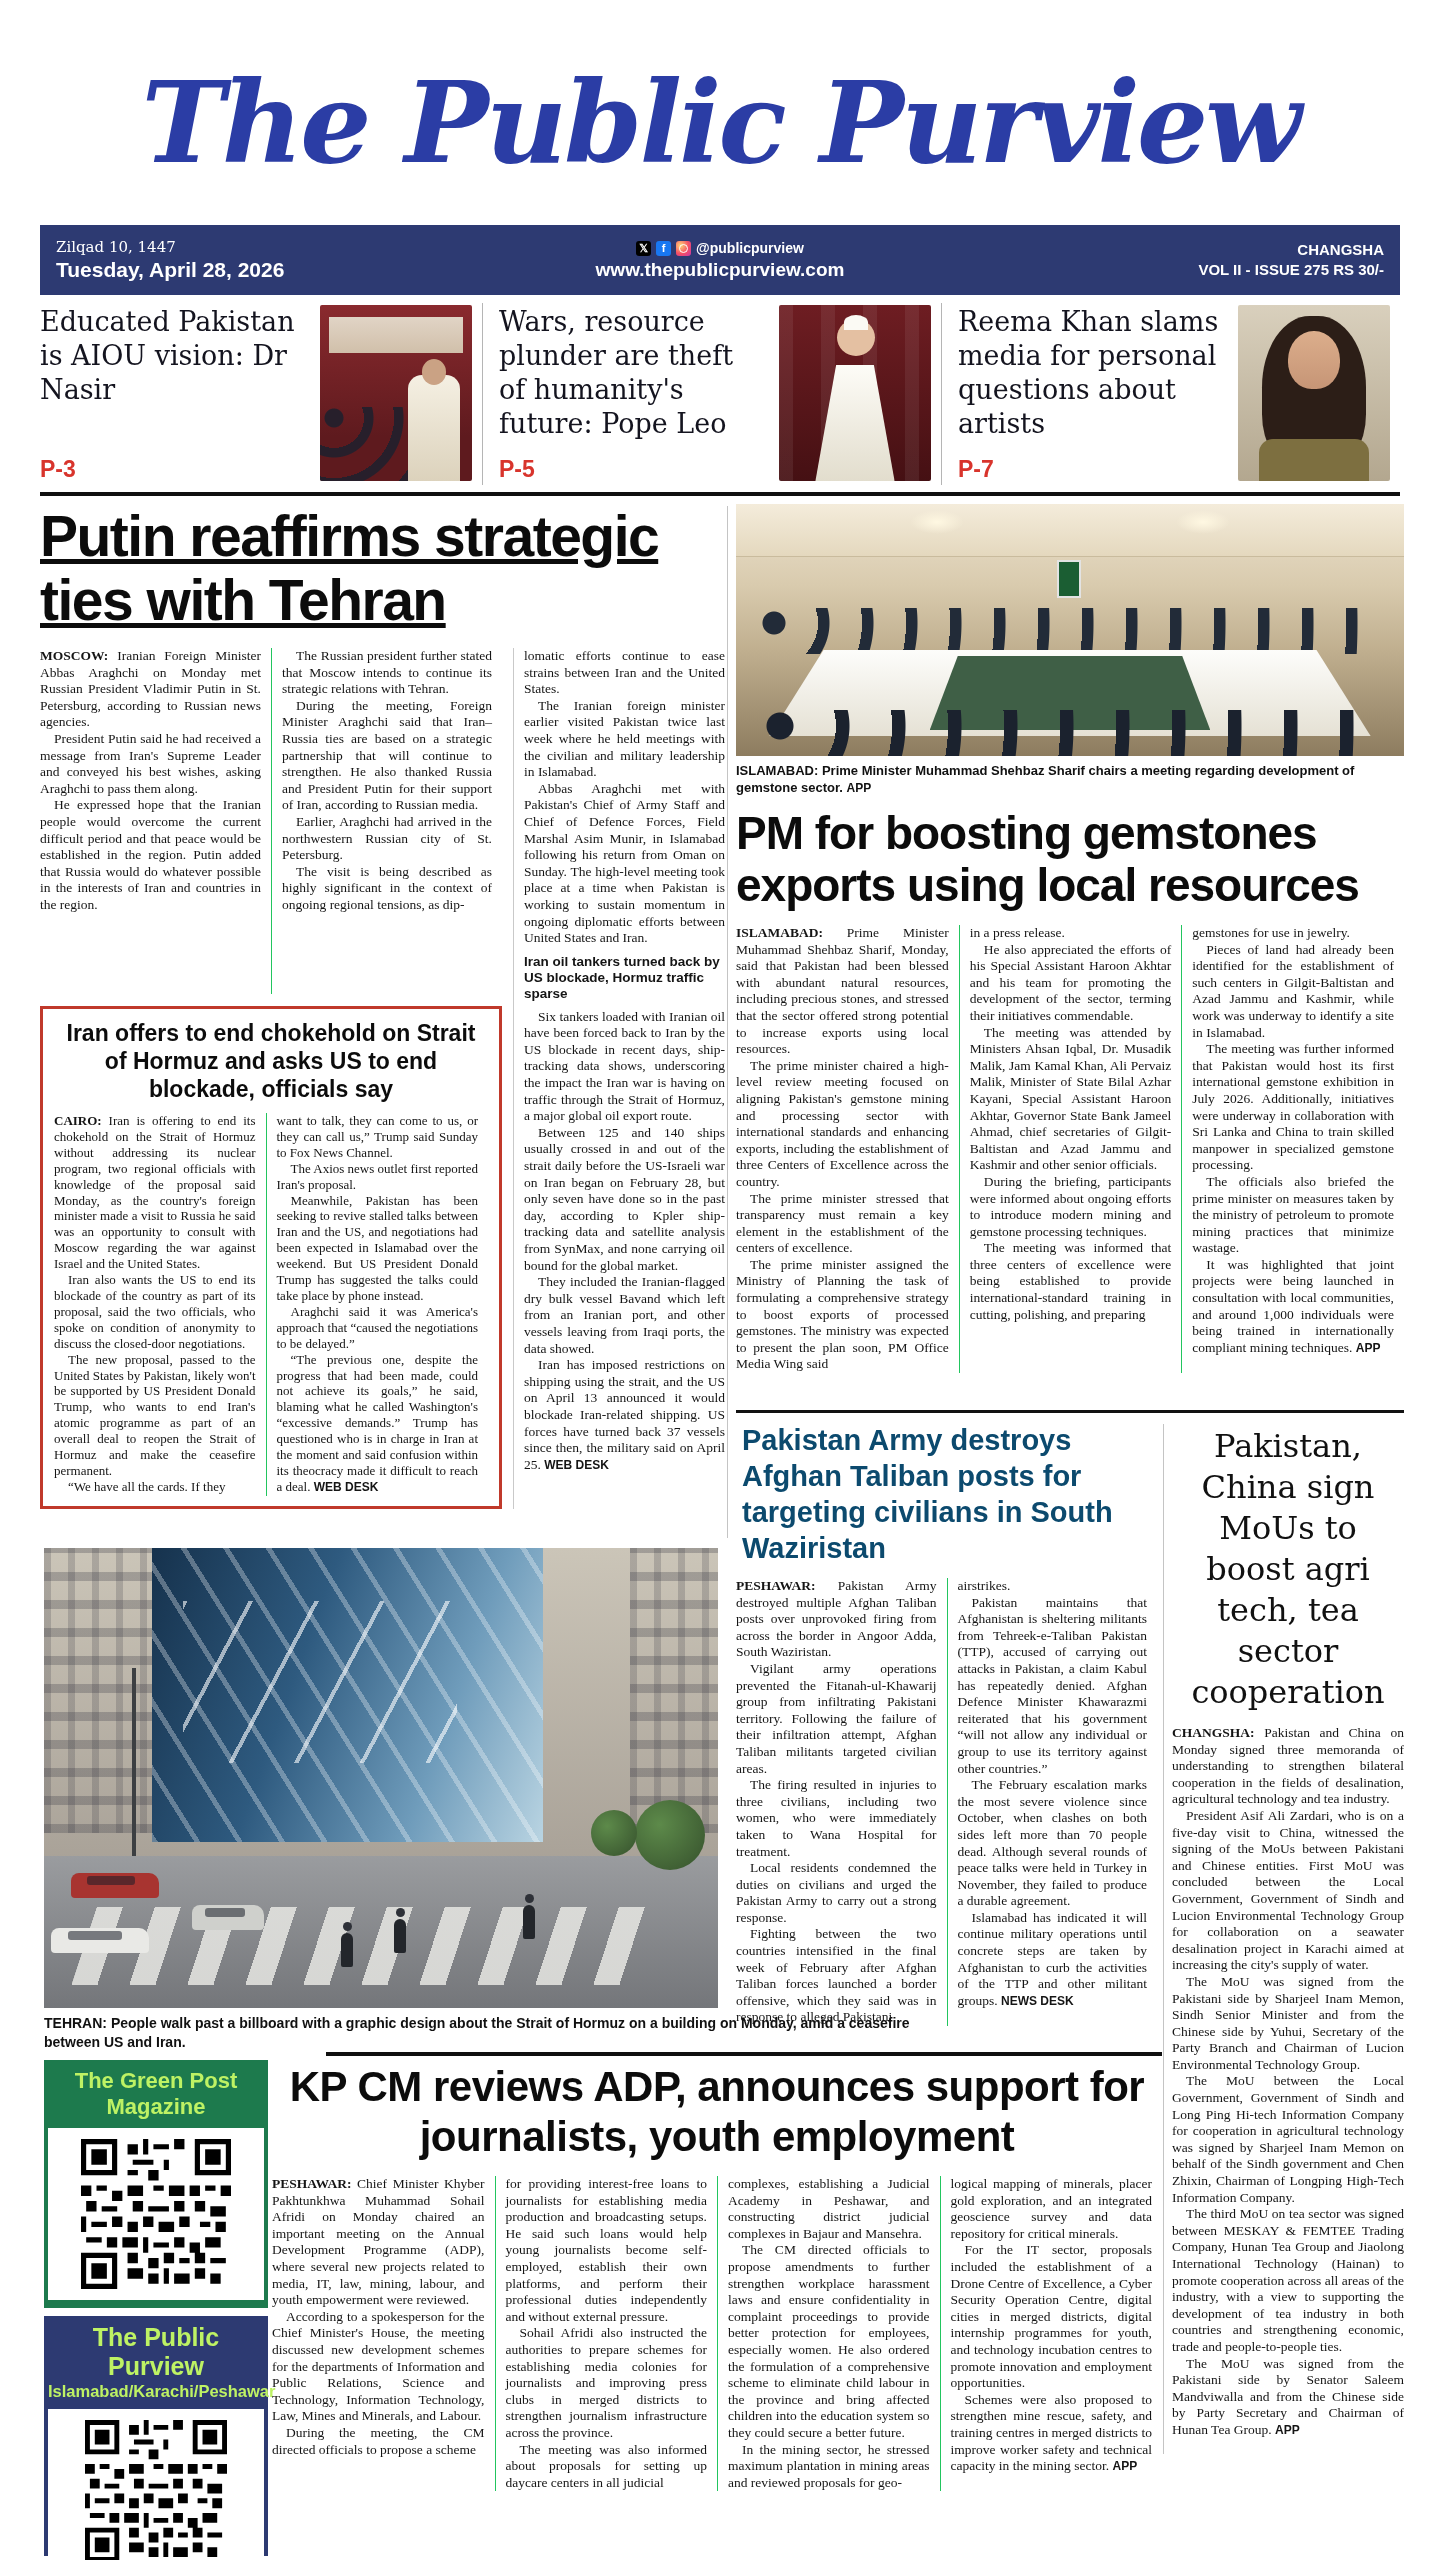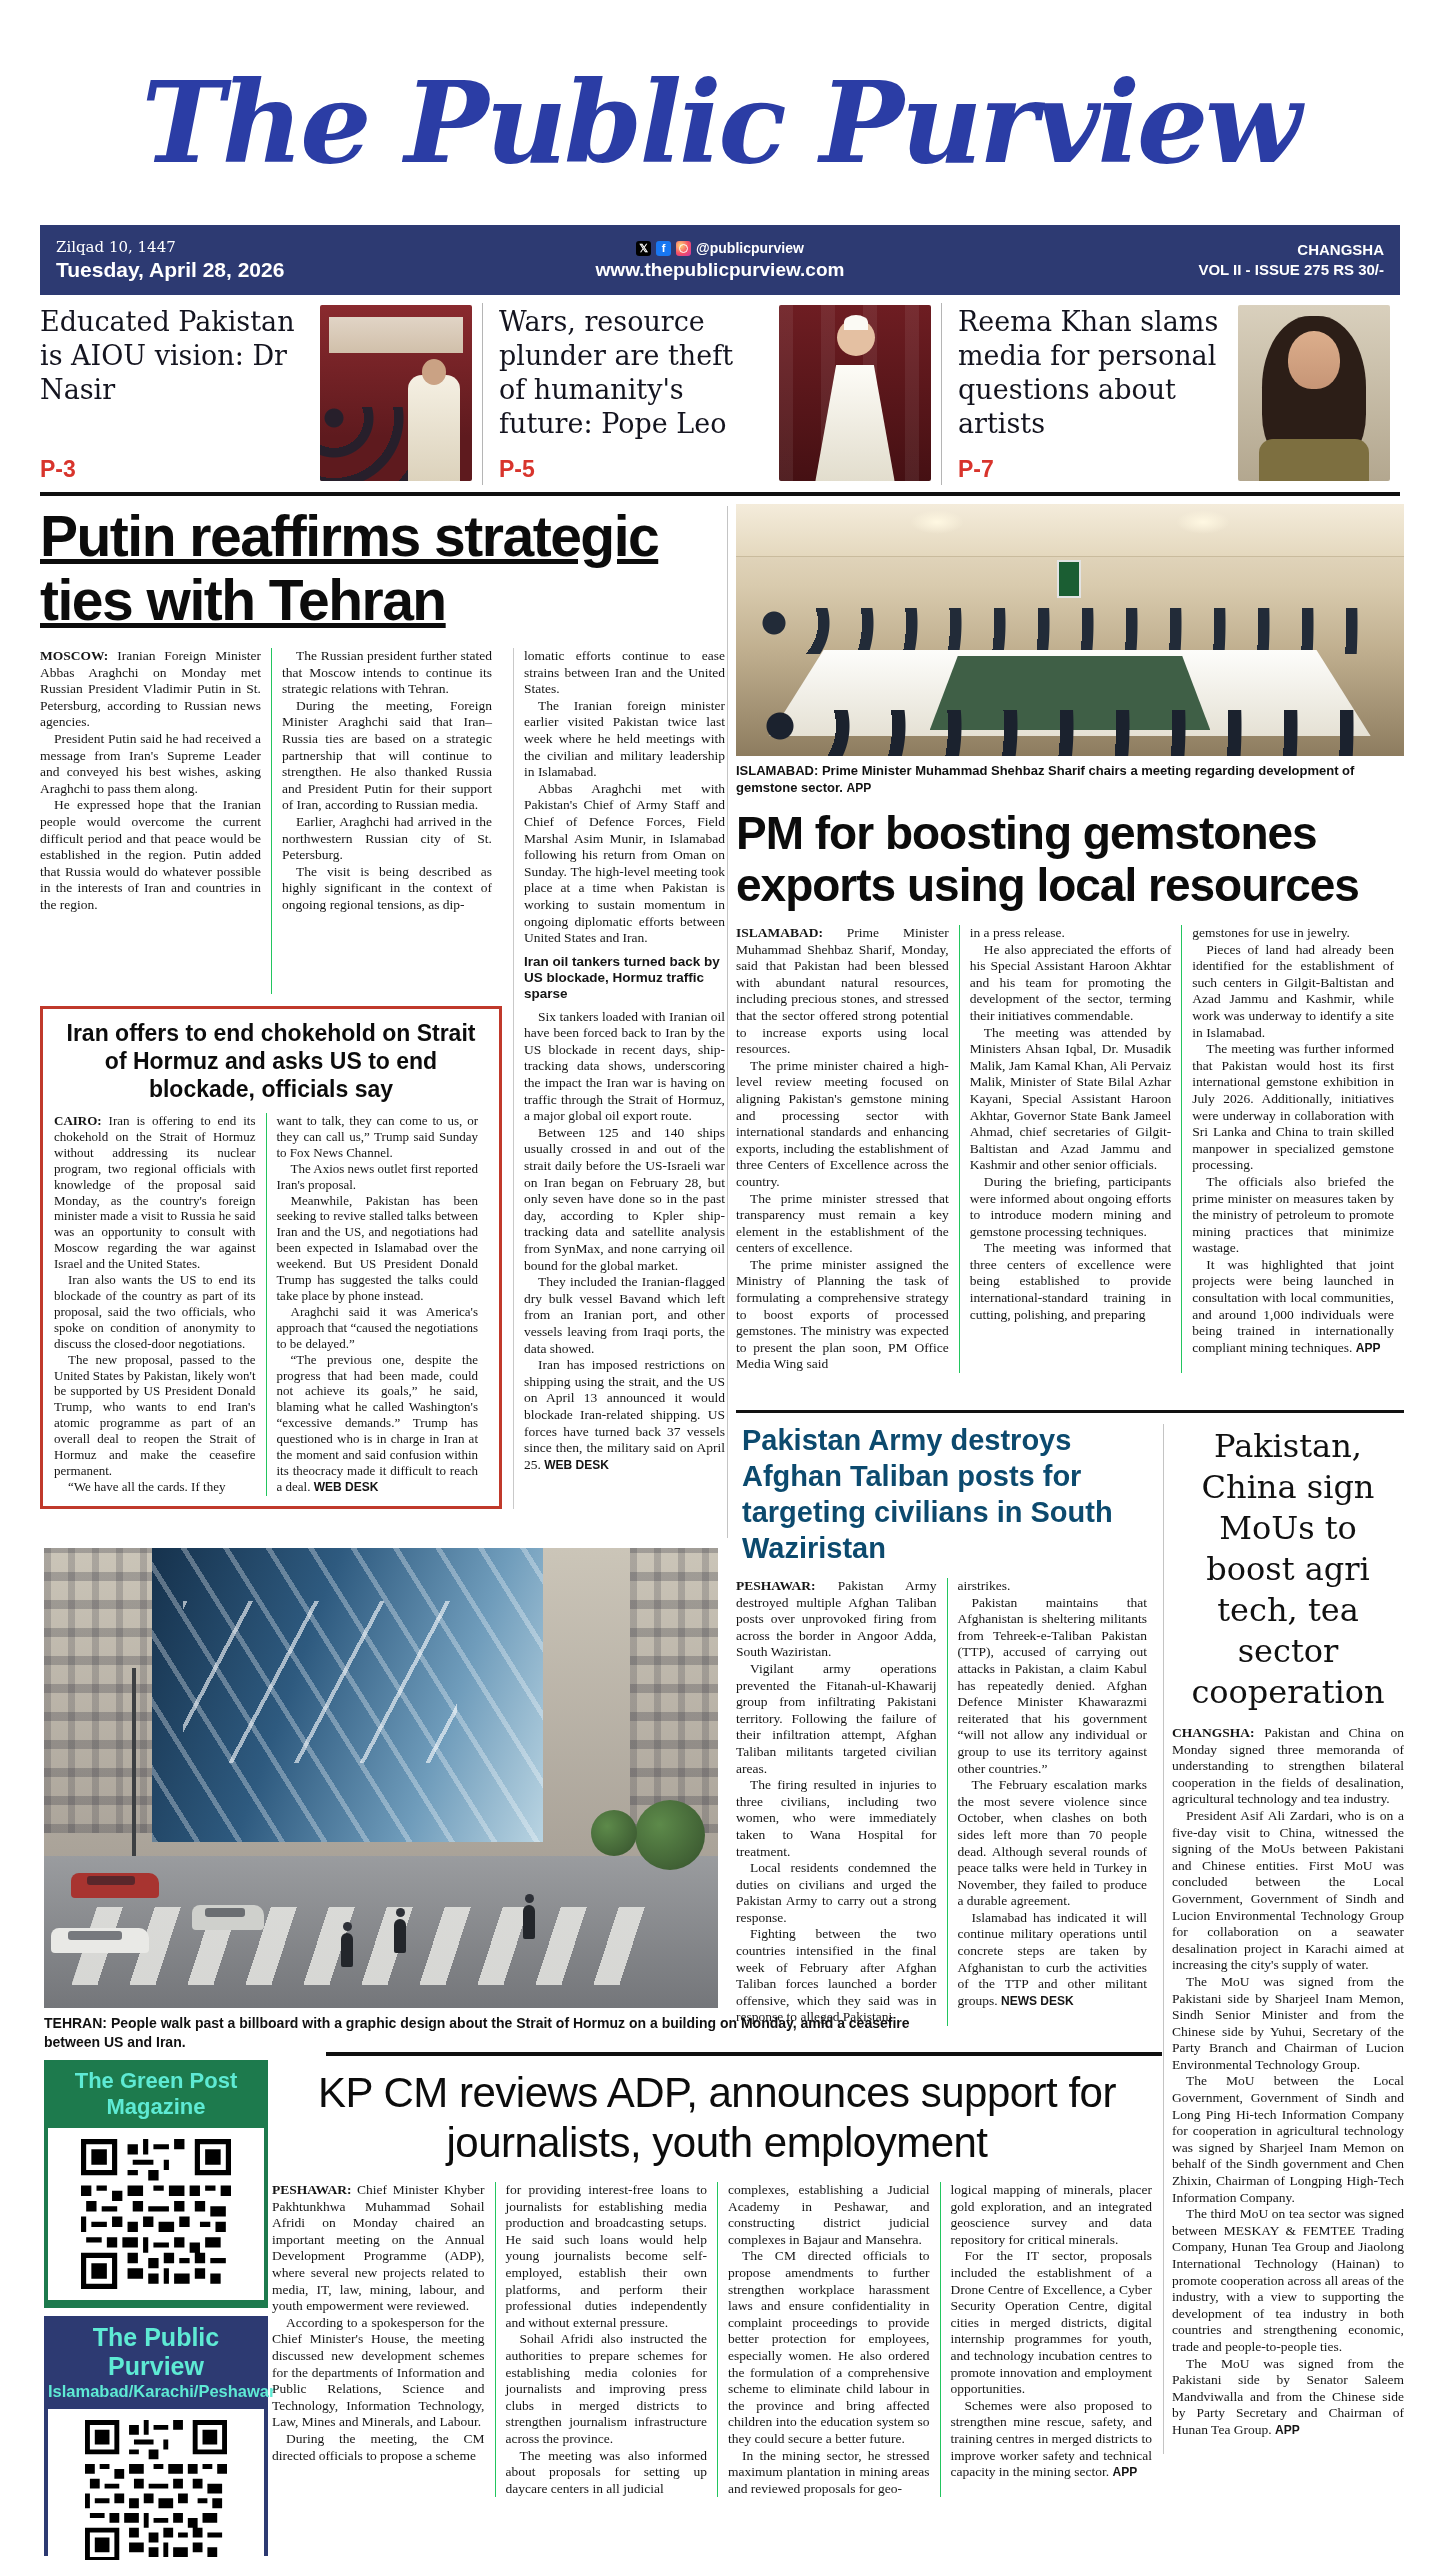--- a/index.html
+++ b/index.html
@@ -155,36 +155,36 @@
   .ped{position:absolute;width:12px;height:34px;background:#23262b;border-radius:6px 6px 2px 2px;}
   .ped::before{content:"";position:absolute;top:-11px;left:2px;width:9px;height:9px;border-radius:50%;background:#2e3138;}
   .tree{position:absolute;border-radius:50%;background:radial-gradient(circle at 35% 35%,#5d8a4a,#35502c);}
   .pole{position:absolute;left:13%;top:26%;width:4px;height:48%;background:#3c3f42;}
 
   .tehran-cap{position:absolute;left:44px;top:2014px;width:880px;margin:0;
       font-family:"Liberation Sans",sans-serif;font-weight:700;font-size:14px;line-height:19px;color:#111;}
 
   
   .ad{box-sizing:border-box;position:absolute;left:44px;width:224px;padding:4px;}
-  .ad .hd{color:#5eead4;text-align:center;font-family:"Liberation Sans",sans-serif;font-weight:700;}
+  .ad .hd{color:#bef264;text-align:center;font-family:"Liberation Sans",sans-serif;font-weight:700;}
   .ad .panel{background:#fff;display:flex;align-items:center;justify-content:center;}
   .ad-green{top:2060px;height:248px;background:#1d7a4d;}
   .ad-green .hd{font-size:22px;line-height:26px;padding:4px 20px 8px;}
   .ad-green .panel{height:172px;}
   .ad-pp{top:2316px;height:240px;background:#2d3a72;}
   .ad-pp .hd .t1{font-size:25px;line-height:29px;}
   .ad-pp .hd .t2{font-size:16.5px;line-height:21px;}
   .ad-pp .hd{padding:3px 0 7px;}
   .ad-pp .panel{height:164px;}
   .qr{width:150px;height:150px;}
   .qr.sm{width:142px;height:142px;}
 
   
   .kp{position:absolute;left:272px;top:2060px;width:890px;}
-  .kp h2{margin:8px 0 14px;font-family:"Liberation Sans",sans-serif;font-weight:400;
+  .kp h2{margin:2px 0 14px;font-family:"Liberation Sans",sans-serif;font-weight:700;
       font-size:42px;line-height:50px;letter-spacing:-0.5px;text-align:center;color:#0c0c0c;}
   .kp-cols .col{width:25%;box-sizing:border-box;}
 </style>
 </head>
 <body>
 
 <svg width="0" height="0" style="position:absolute" aria-hidden="true">
   <defs>
     <g id="qrpat">
       <rect x="0" y="0" width="29" height="29" fill="#fff"></rect>

